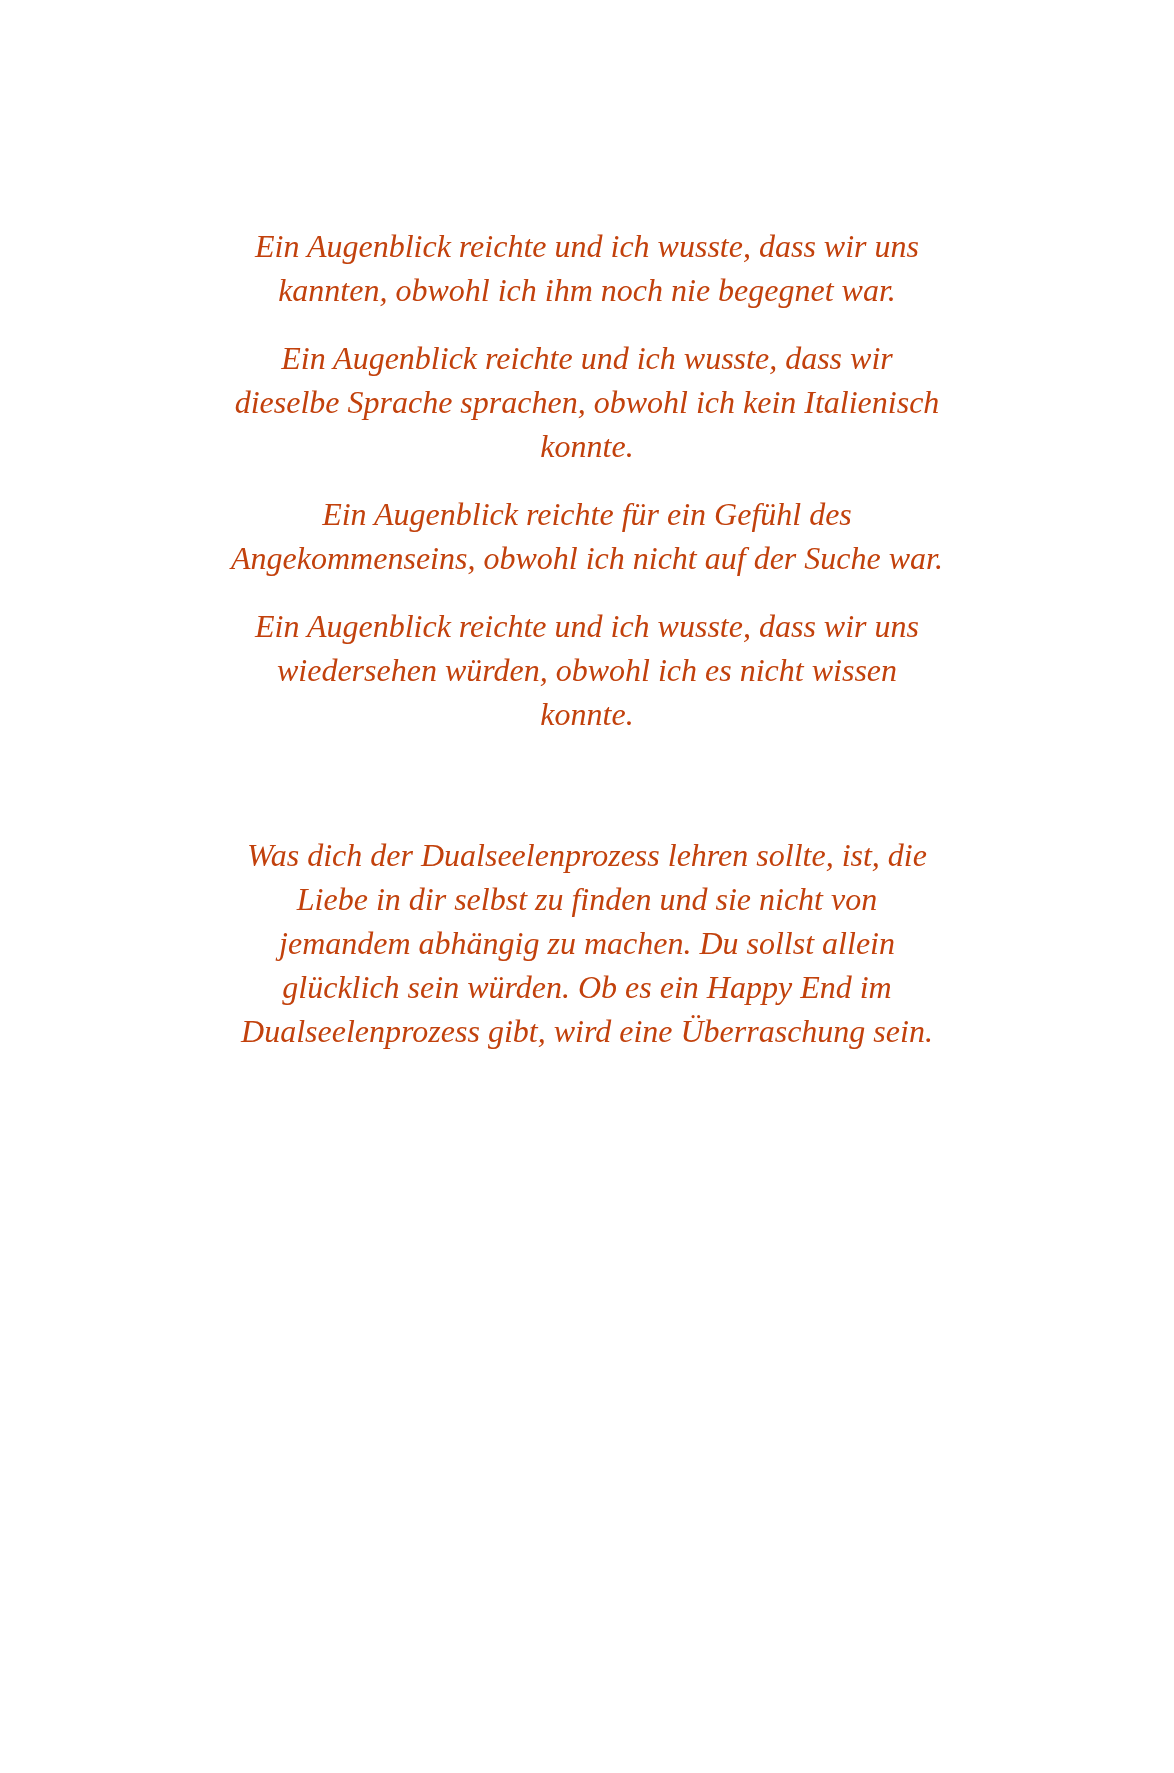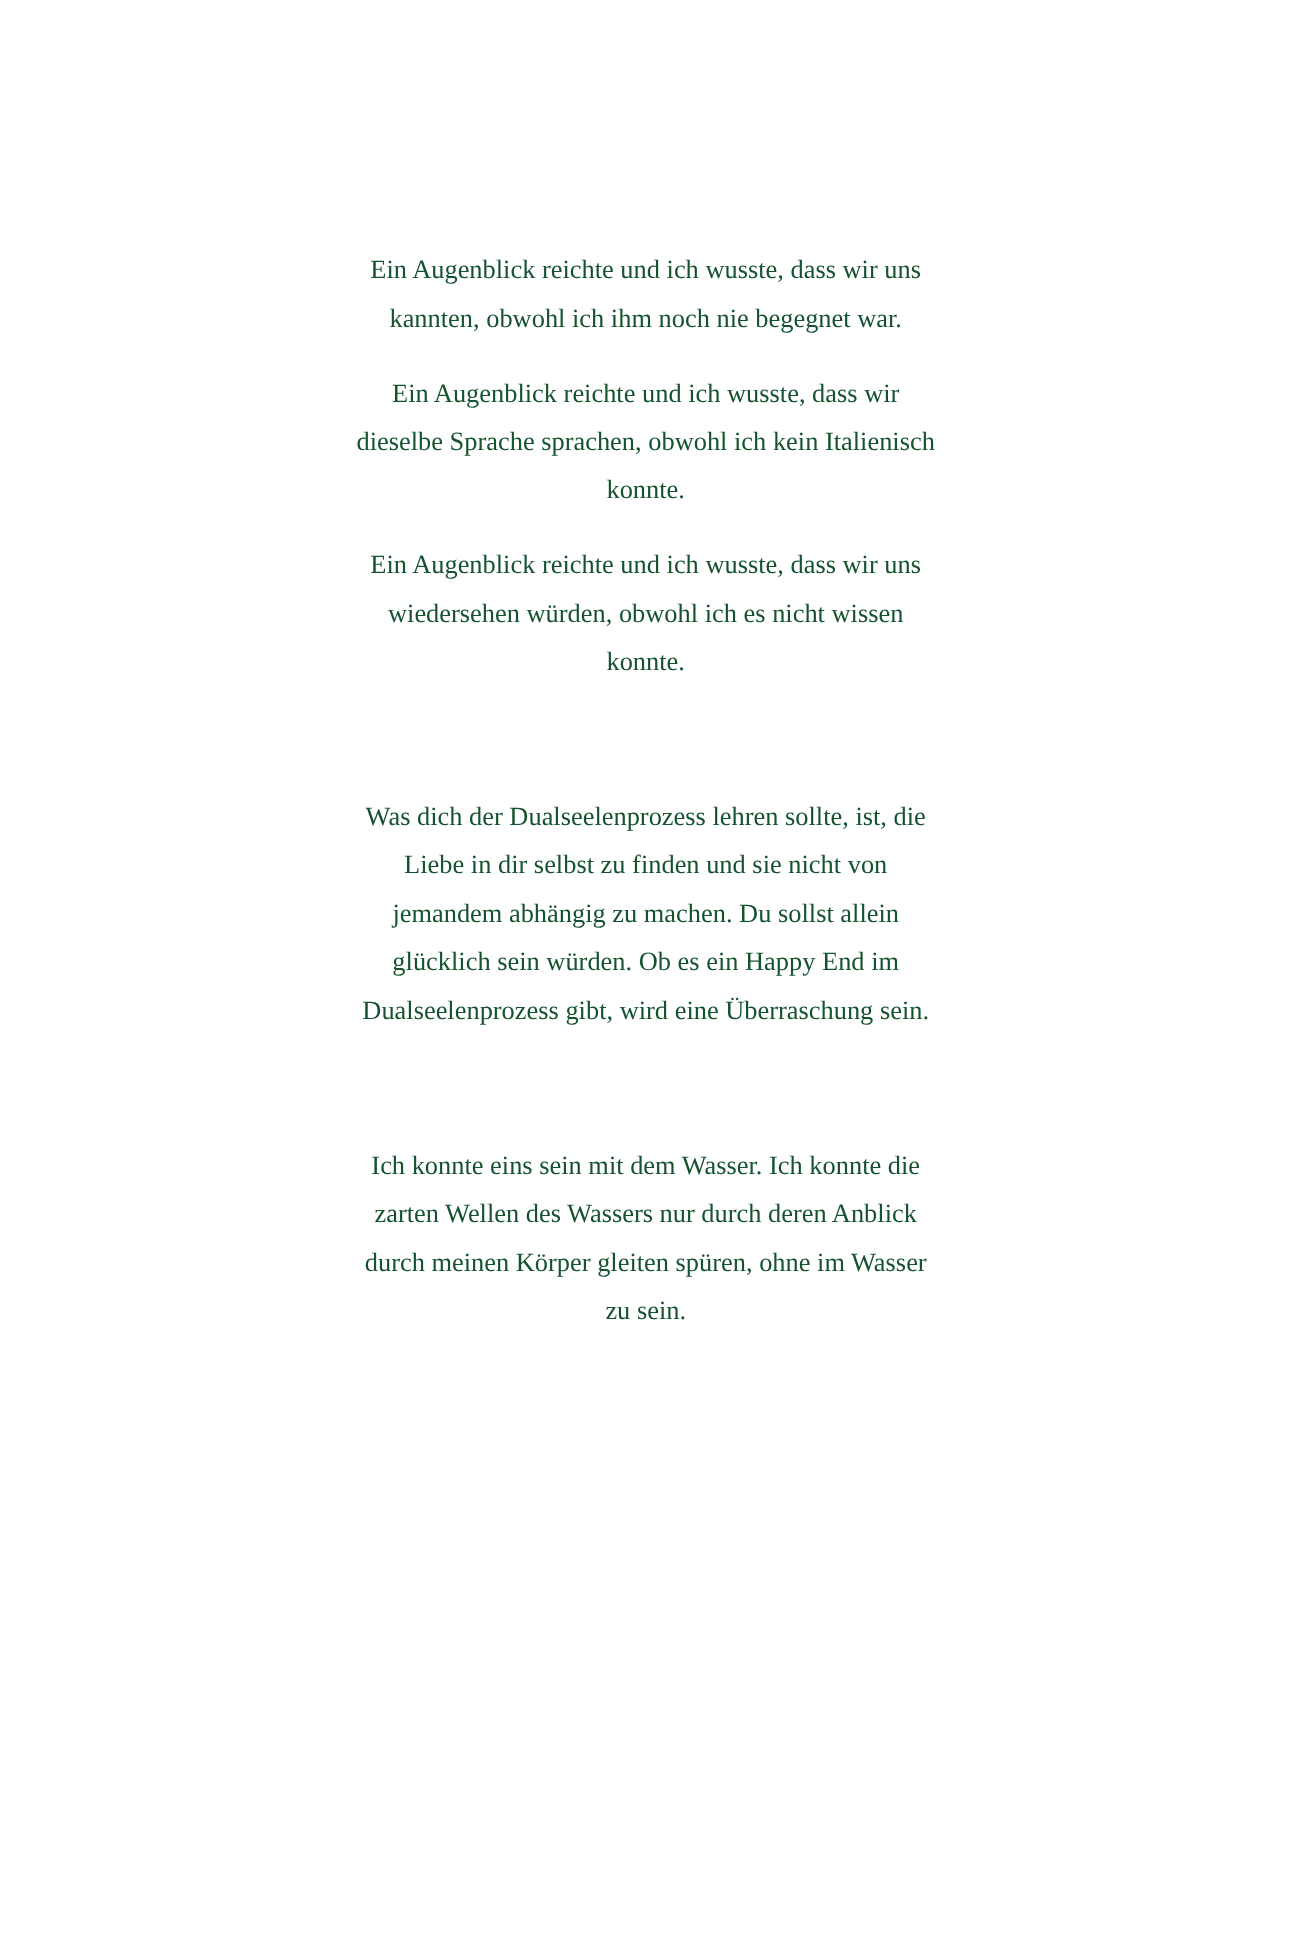--- a/index.html
+++ b/index.html
@@ -20,46 +20,45 @@
       box-sizing: border-box;
       padding-top: 224px;
     }
     .text-block {
       width: 830px;
       margin: 0 auto;
       text-align: center;
     }
     .para {
       margin: 0 0 24px 0;
-      font-size: 24px;
+      font-style: italic;
+      font-size: 32px;
       line-height: 44px;
-      color: #14532d;
+      color: #c2410c;
       white-space: pre-line; 
       letter-spacing: 0px;
     }
     .para.gap-before {
       margin-top: 97px;
     }
   </style>
 </head>
 <body>
 
 <div class="page">
   <div class="text-block">
     <p class="para">Ein Augenblick reichte und ich wusste, dass wir uns
 kannten, obwohl ich ihm noch nie begegnet war.</p>
     <p class="para">Ein Augenblick reichte und ich wusste, dass wir
 dieselbe Sprache sprachen, obwohl ich kein Italienisch
 konnte.</p>
+    <p class="para">Ein Augenblick reichte für ein Gefühl des
+Angekommenseins, obwohl ich nicht auf der Suche war.</p>
     <p class="para">Ein Augenblick reichte und ich wusste, dass wir uns
 wiedersehen würden, obwohl ich es nicht wissen
 konnte.</p>
     <p class="para gap-before">Was dich der Dualseelenprozess lehren sollte, ist, die
 Liebe in dir selbst zu finden und sie nicht von
 jemandem abhängig zu machen. Du sollst allein
 glücklich sein würden. Ob es ein Happy End im
 Dualseelenprozess gibt, wird eine Überraschung sein.</p>
-    <p class="para gap-before">Ich konnte eins sein mit dem Wasser. Ich konnte die
-zarten Wellen des Wassers nur durch deren Anblick
-durch meinen Körper gleiten spüren, ohne im Wasser
-zu sein.</p>
   </div>
 </div>
 
 </body></html>

